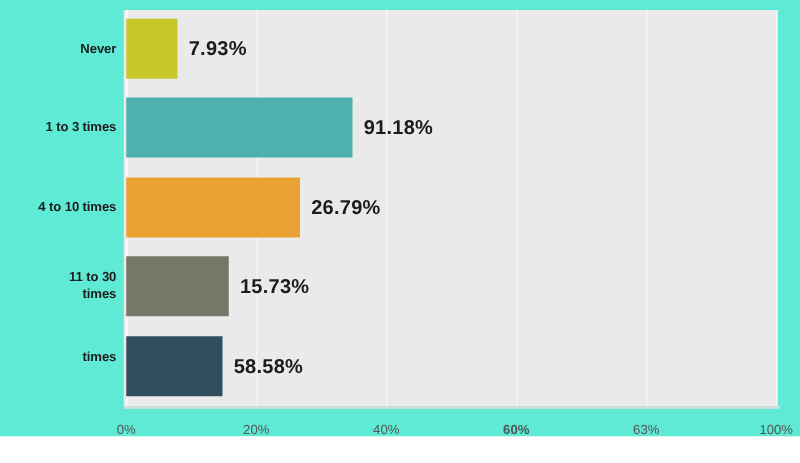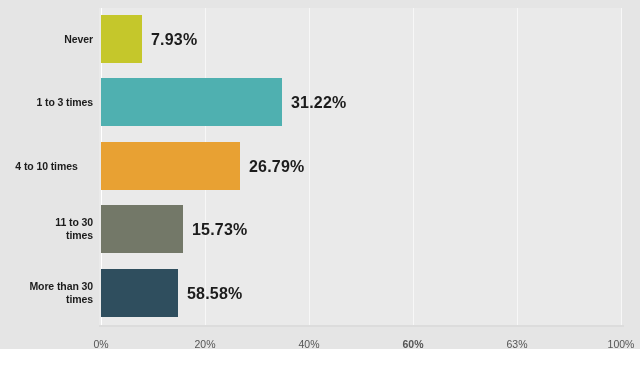--- a/index.html
+++ b/index.html
@@ -14,21 +14,21 @@
     overflow: hidden;
     position: relative;
   }
 
   #chart-root {
     position: absolute;
     left: 0;
     top: 0;
     width: 640px;
     height: 349px;
-    background: #e5e5e5;
+    background: #5eead4;
   }
 
   
   .cat-labels {
     position: absolute;
     left: 0;
     top: 8px;
     width: 93px;
     height: 317px;
   }
@@ -103,29 +103,28 @@
 
 <div id="chart-root">
 
   <div class="cat-labels">
       <div class="cat-label" style="top: 25px;">
         <div>Never</div>
       </div>
       <div class="cat-label" style="top: 88px;">
         <div>1 to 3 times</div>
       </div>
-      <div class="cat-label" style="top: 152px; text-align: center;">
+      <div class="cat-label" style="top: 152px;">
         <div>4 to 10 times</div>
       </div>
       <div class="cat-label" style="top: 208px; padding-left: 47px;">
         <div>11 to 30</div>
         <div>times</div>
       </div>
       <div class="cat-label" style="top: 272px;">
-        <div>More than 30</div>
         <div>times</div>
       </div>
     </div>
 
   <div class="plot">
       <div class="gridline edge-left" style="left: 2px;"></div>
       <div class="gridline" style="left: 106px;"></div>
       <div class="gridline" style="left: 210px;"></div>
       <div class="gridline" style="left: 314px;"></div>
       <div class="gridline" style="left: 418px;"></div>
@@ -134,21 +133,21 @@
       <div class="bar" title="1 to 3 times 34.72%" style="top: 70px; height: 48px; width: 181px; background: rgb(79, 176, 176);"></div>
       <div class="bar" title="4 to 10 times 26.79%" style="top: 134px; height: 48px; width: 139px; background: rgb(232, 161, 51);"></div>
       <div class="bar" title="11 to 30 times 15.73%" style="top: 197px; height: 48px; width: 82px; background: rgb(115, 120, 104);"></div>
       <div class="bar" title="More than 30 times 14.82%" style="top: 261px; height: 48px; width: 77px; background: rgb(47, 78, 94);"></div>
     </div>
 
   <div class="axis-line"></div>
 
   <div id="value-layer">
       <div class="value-label" style="left: 151px; top: 31px;">7.93%</div>
-      <div class="value-label" style="left: 291px; top: 94px;">31.22%</div>
+      <div class="value-label" style="left: 291px; top: 94px;">91.18%</div>
       <div class="value-label" style="left: 249px; top: 158px;">26.79%</div>
       <div class="value-label" style="left: 192px; top: 221px; text-align: right;">15.73%</div>
       <div class="value-label" style="left: 187px; top: 285px;">58.58%</div>
     </div>
 
   <div id="tick-layer">
       <div class="tick-label" style="left: 101px;">0%</div>
       <div class="tick-label" style="left: 205px;">20%</div>
       <div class="tick-label" style="left: 309px;">40%</div>
       <div class="tick-label" style="left: 413px; font-weight: bold;">60%</div>

